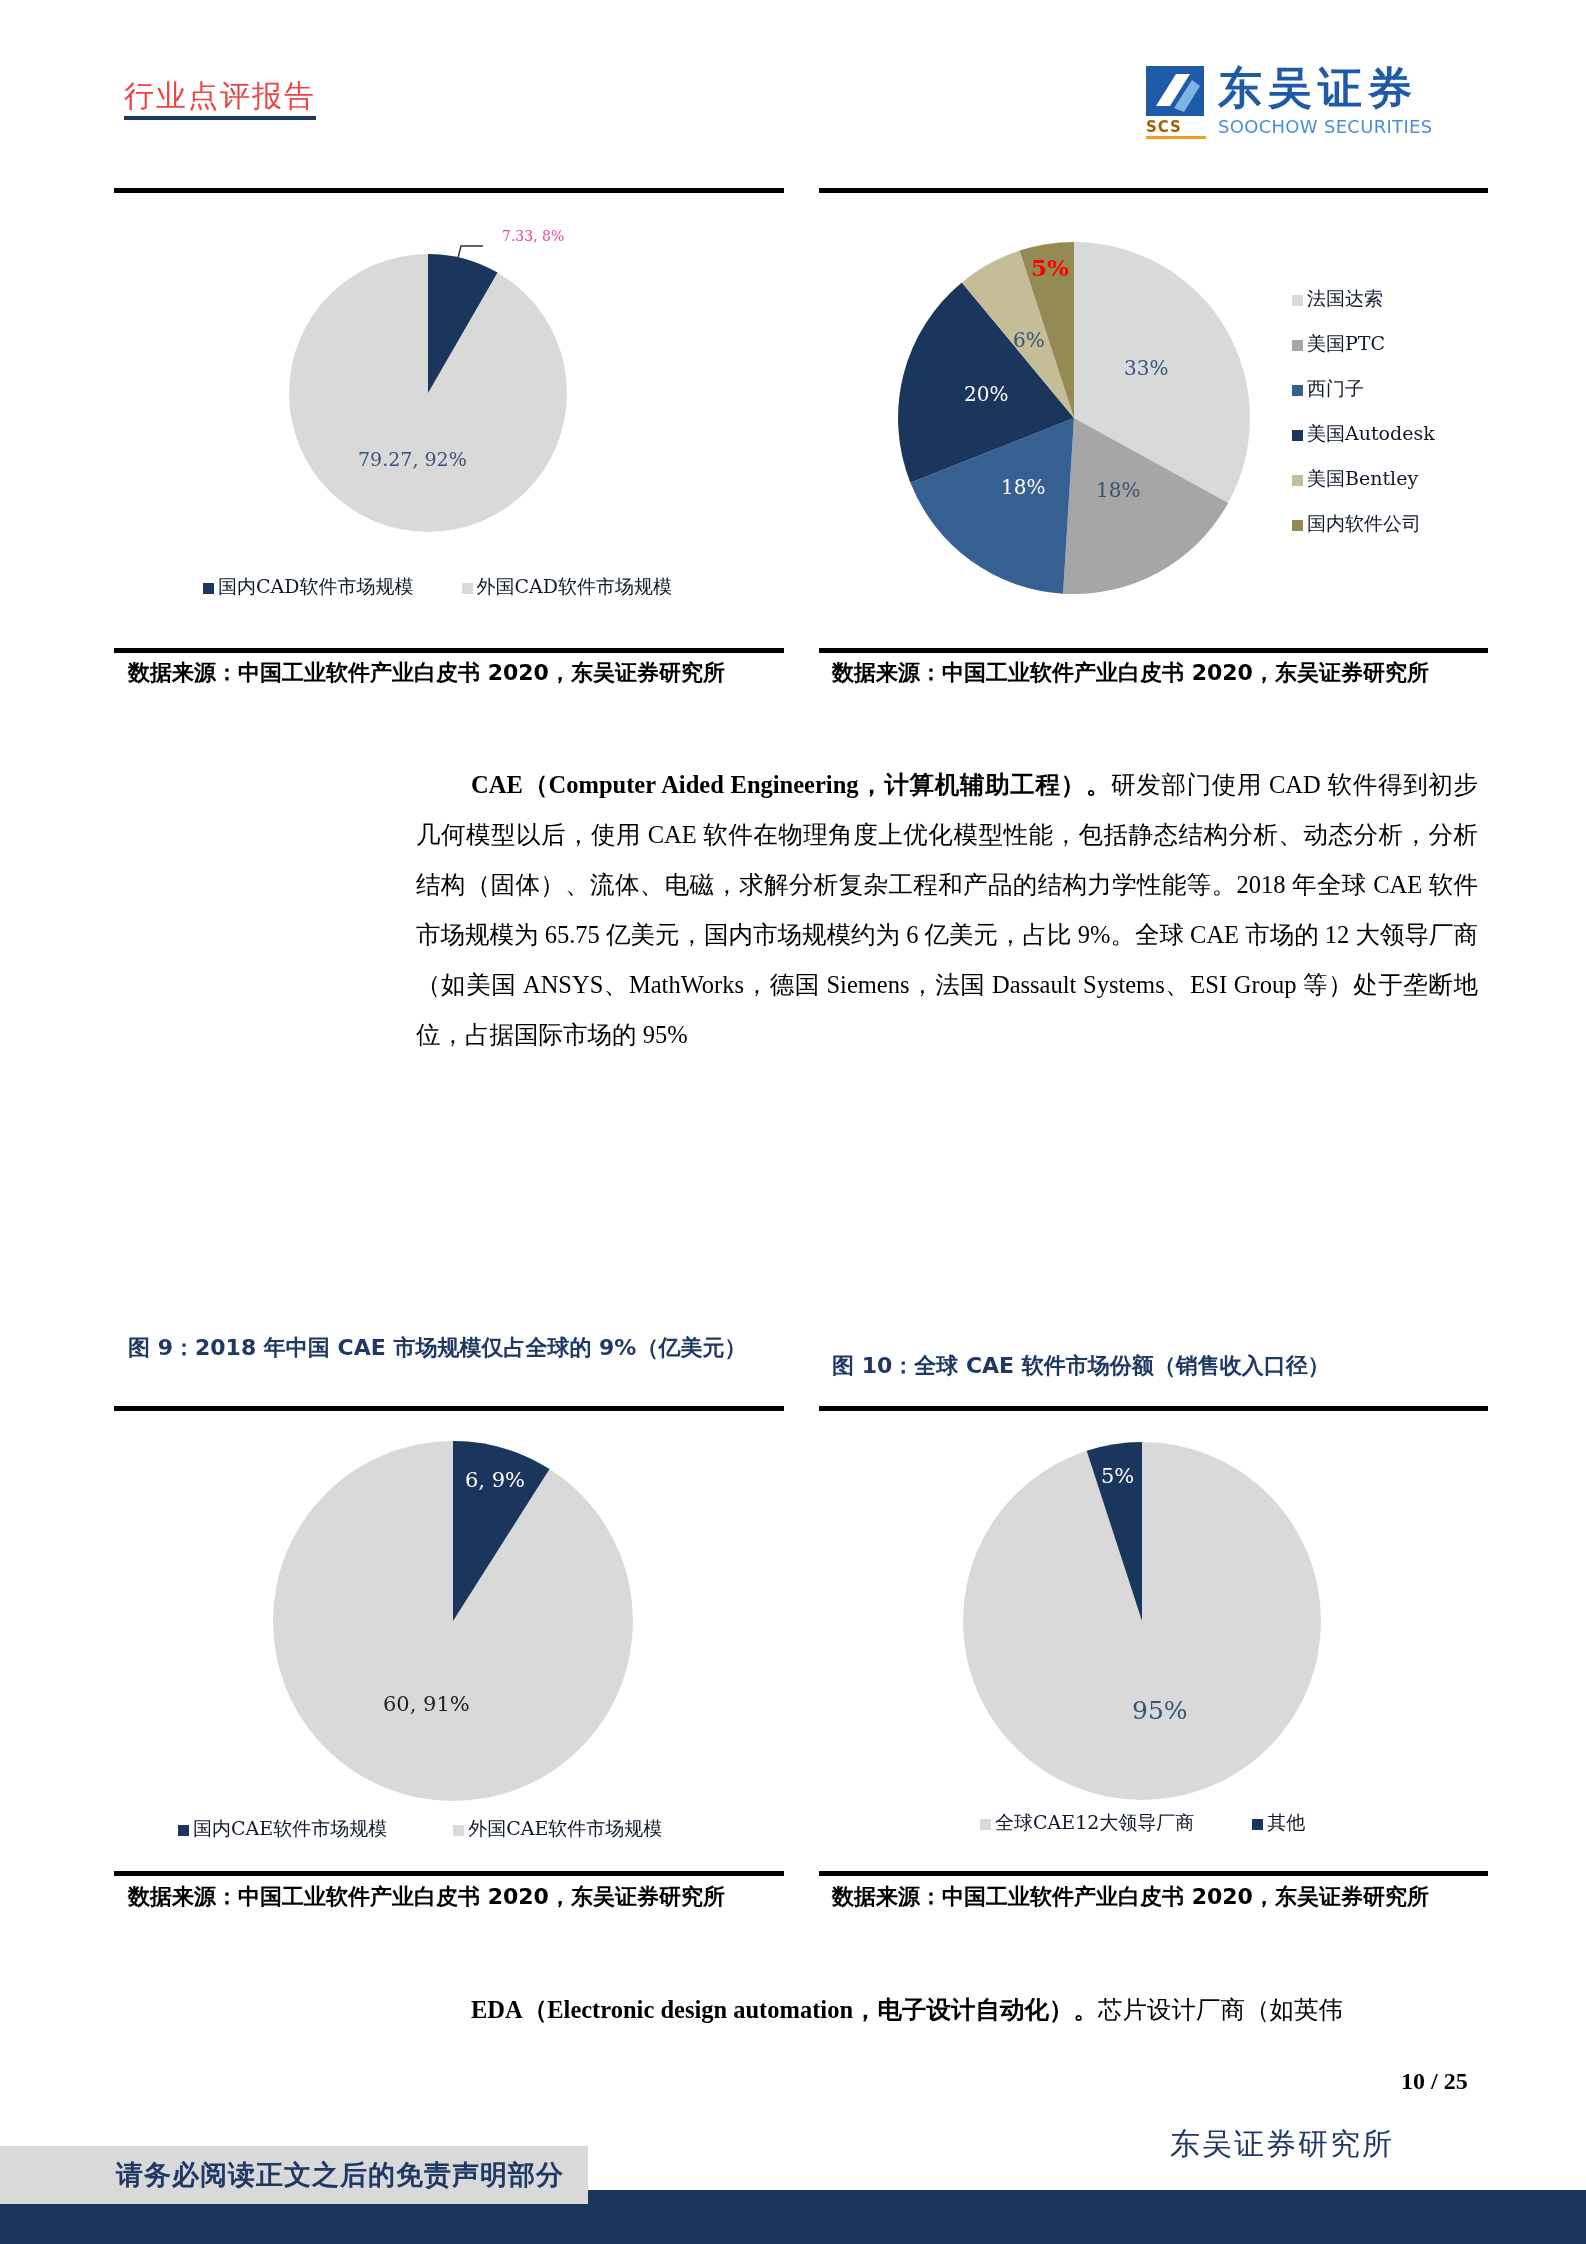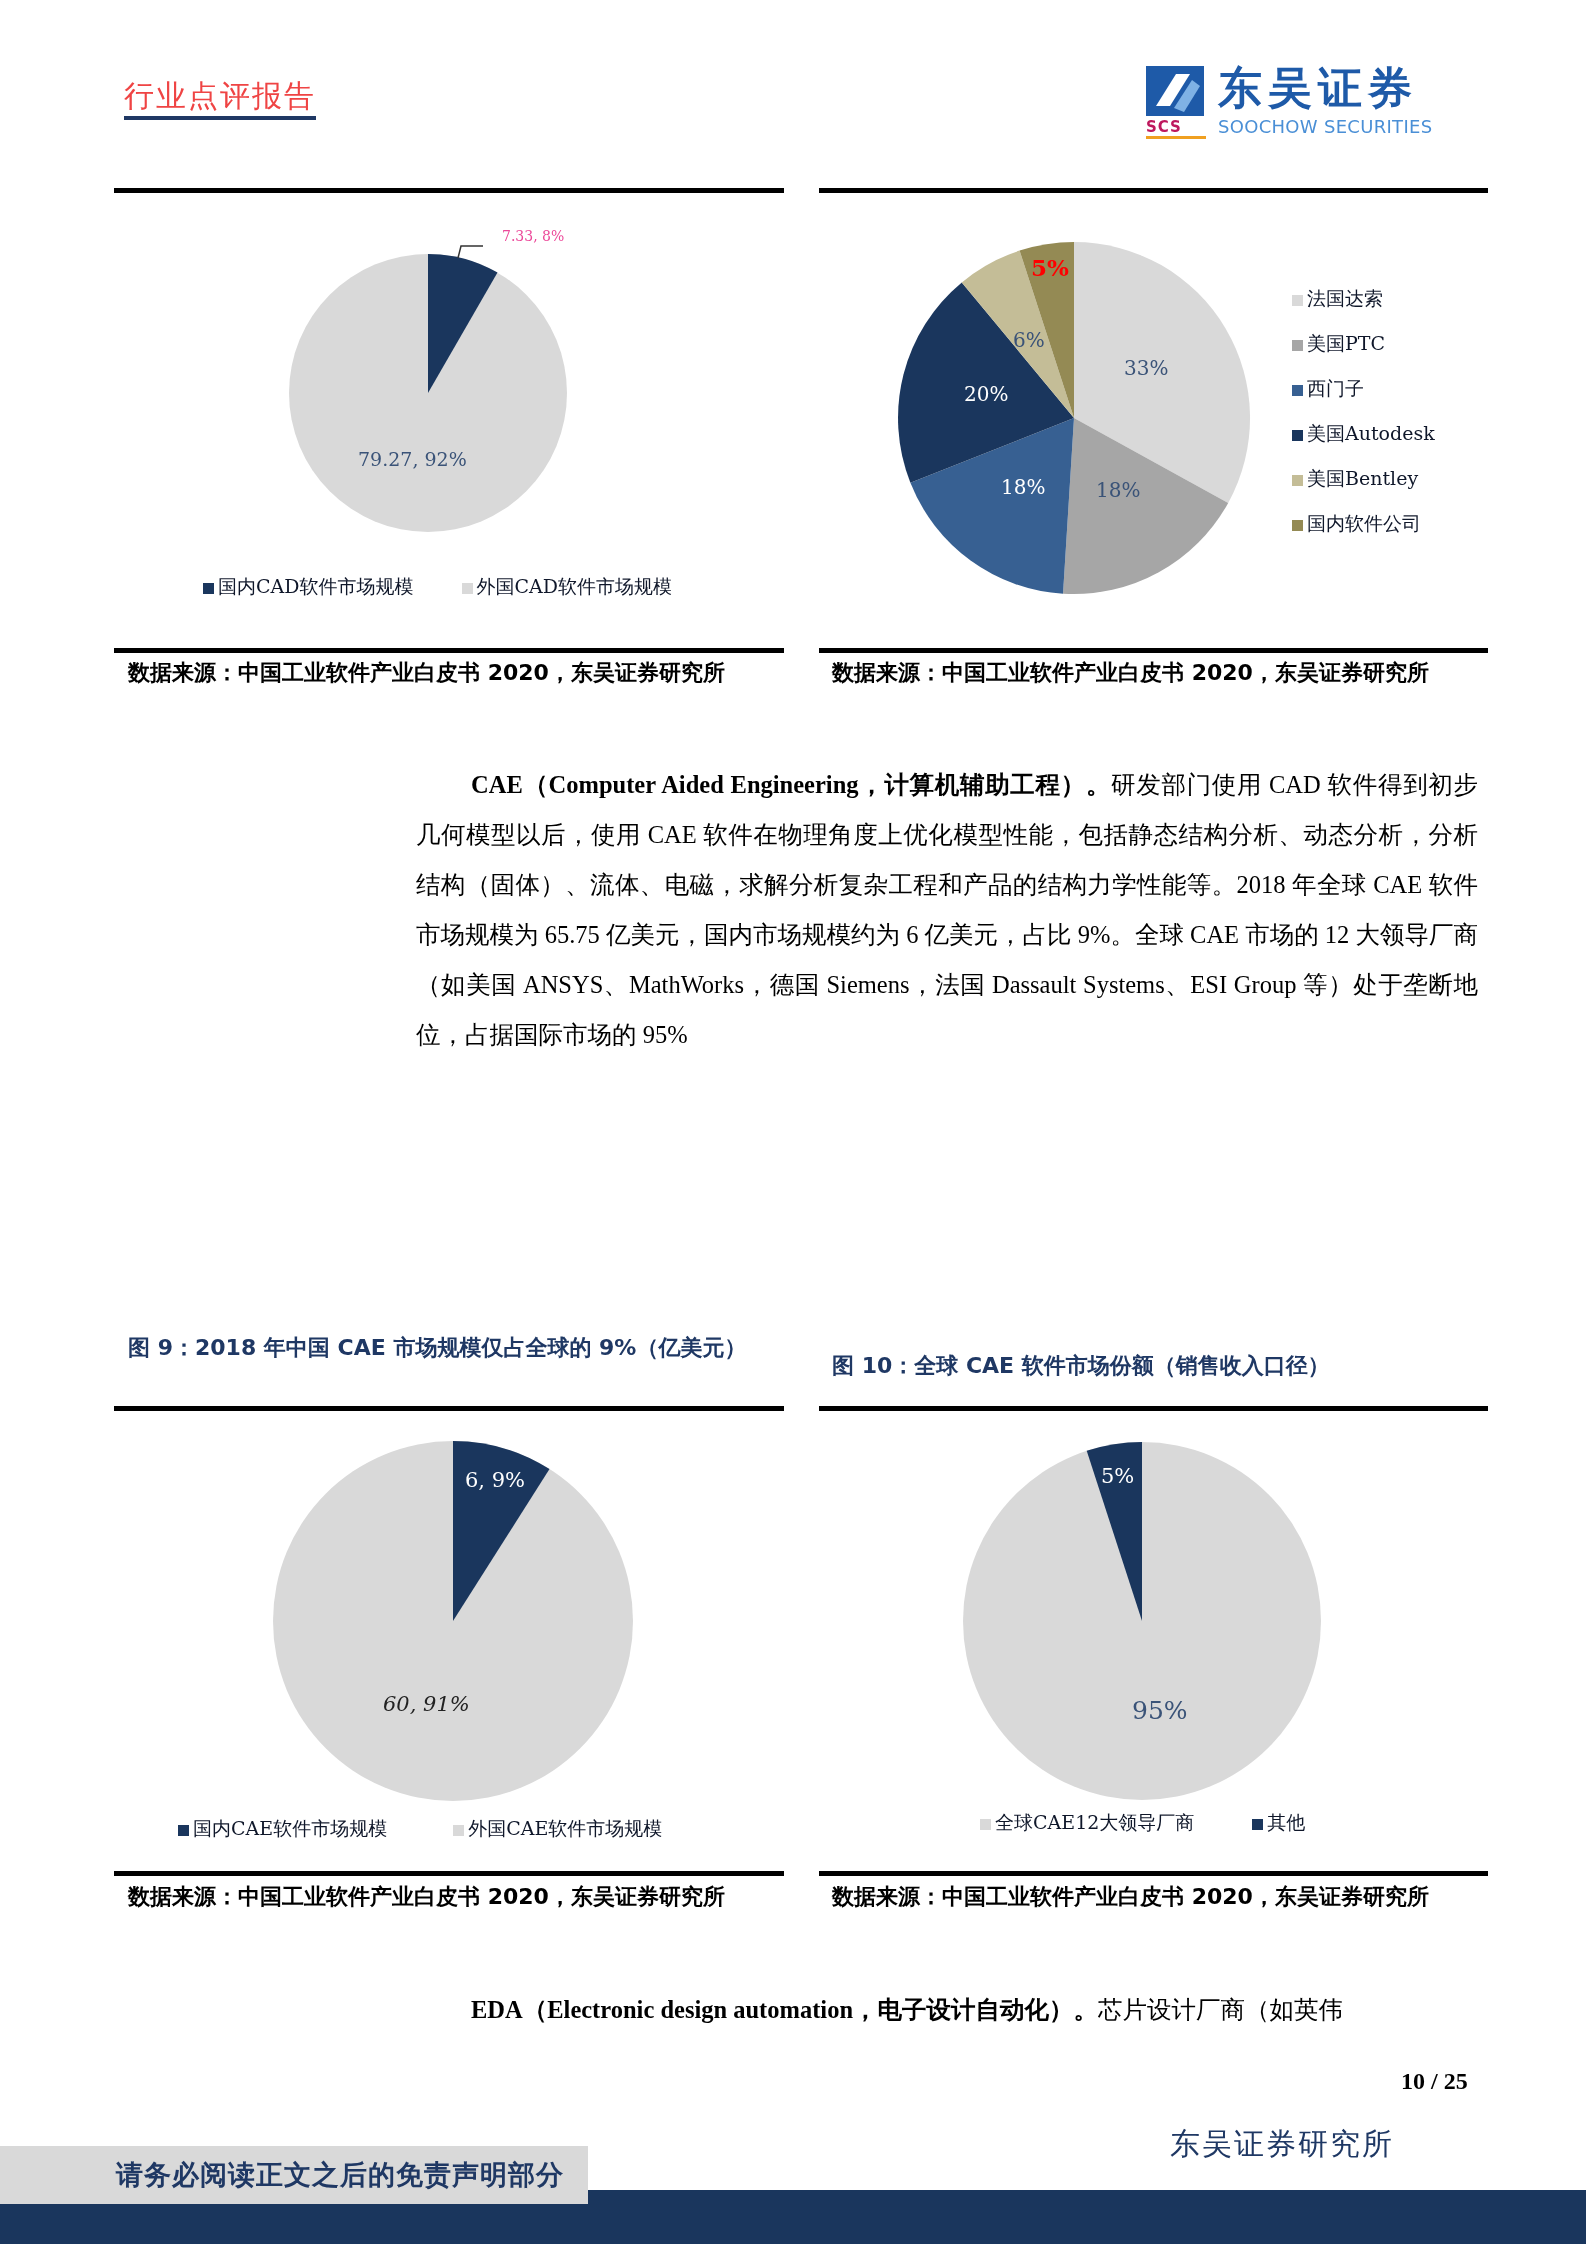--- a/index.html
+++ b/index.html
@@ -3,21 +3,21 @@
 <meta charset="utf-8">
 <style>
   * { margin:0; padding:0; box-sizing:border-box; }
   html, body { width:1586px; height:2244px; background:#ffffff; overflow:hidden; }
   body { position:relative; font-family:"DejaVu Serif","Liberation Serif", serif; color:#000; }
   .abs { position:absolute; }
 
   .hdr-title { left:124px; top:78px; font-size:30px; color:#ef4444; letter-spacing:2px; line-height:36px; border-bottom:4px solid #1f3864; padding-bottom:2px; font-family:Liberation Serif, serif; }
   .logo { left:1146px; top:66px; width:316px; height:76px; }
   .logo-mark { position:absolute; left:0; top:0; width:58px; height:58px; }
-  .logo-scs { position:absolute; left:0; top:52px; width:60px; font:bold 15px "DejaVu Sans", sans-serif; color:#be185d; letter-spacing:1px; border-bottom:3px solid #f0a020; line-height:18px; }
+  .logo-scs { position:absolute; left:0; top:52px; width:60px; font:bold 15px "DejaVu Sans", sans-serif; color:#a16207; letter-spacing:1px; border-bottom:3px solid #f0a020; line-height:18px; }
   .logo-cn { position:absolute; left:72px; top:-4px; font:bold 44px "DejaVu Sans", sans-serif; color:#1e5aa8; letter-spacing:6px; line-height:52px; }
   .logo-en { position:absolute; left:72px; top:50px; font:18px "DejaVu Sans", sans-serif; color:#4a8fd6; line-height:22px; letter-spacing:0.3px; }
 
   .rule { height:5px; background:#000; }
   .src { font-family:"DejaVu Sans", sans-serif; font-weight:bold; font-size:22px; line-height:42px; color:#000; width:640px; }
 
   .pie svg { display:block; }
   .legend { font-family:"DejaVu Serif", serif; font-size:19px; color:#0f172a; white-space:nowrap; }
   .legend .sw { display:inline-block; width:11px; height:11px; margin-right:4px; vertical-align:middle; }
   .legend-item { display:inline-block; }
@@ -114,21 +114,21 @@
 <div class="abs rule" style="left:114px;top:1406px;width:670px;"></div>
 <div class="abs rule" style="left:819px;top:1406px;width:669px;"></div>
 
 <div class="abs pie" style="left:272px;top:1440px;">
   <svg width="362" height="362" viewBox="-181 -181 362 362">
     <circle r="180" fill="#d9d9d9"></circle>
     <path d="M0 0 L0 -180 A180 180 0 0 1 96.5 -151.9 Z" fill="#1a365d"></path>
   </svg>
 </div>
 <div class="abs" style="left:465px;top:1468px;font-size:21px;color:#ffffff;">6, 9%</div>
-<div class="abs" style="left:383px;top:1692px;font-size:21px;color:#222;font-style:italic;">60, 91%</div>
+<div class="abs" style="left:383px;top:1692px;font-size:21px;color:#222;">60, 91%</div>
 <div class="abs legend" style="left:178px;top:1816px;">
   <span class="legend-item"><span class="sw" style="background:#1a365d"></span><span>国内CAE软件市场规模</span></span>
   <span class="legend-item" style="margin-left:60px"><span class="sw" style="background:#d9d9d9"></span><span>外国CAE软件市场规模</span></span>
 </div>
 
 <div class="abs pie" style="left:962px;top:1441px;">
   <svg width="360" height="360" viewBox="-180 -180 360 360">
     <circle r="179" fill="#d9d9d9"></circle>
     <path d="M0 0 L-55.3 -170.2 A179 179 0 0 1 0 -179 Z" fill="#1a365d"></path>
   </svg>

